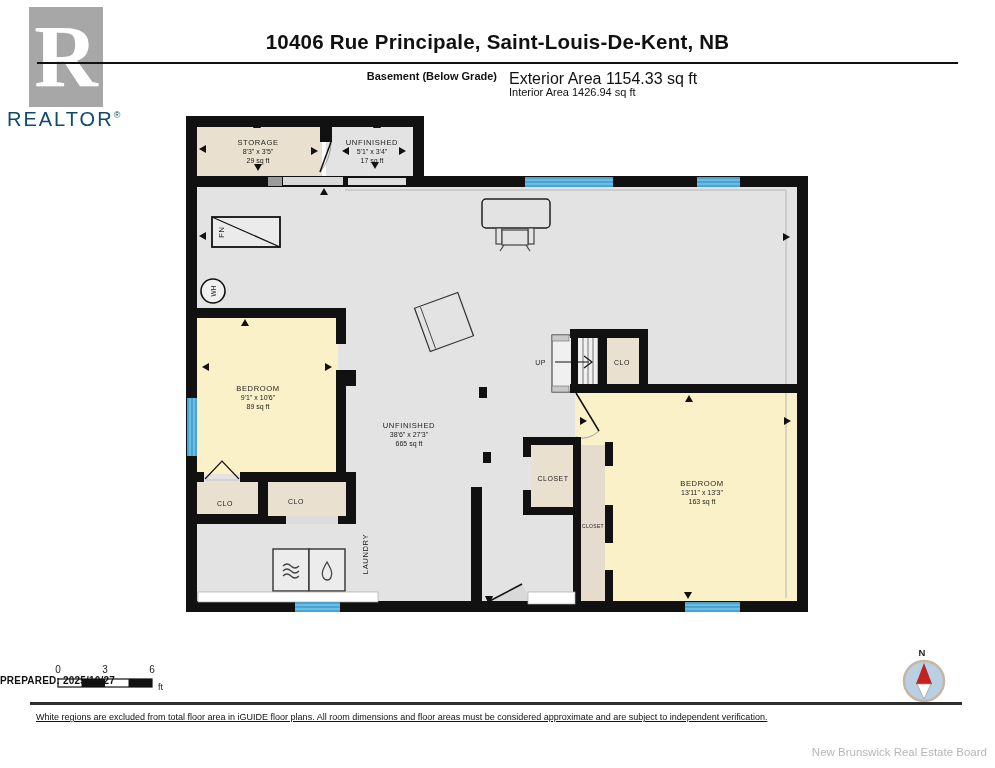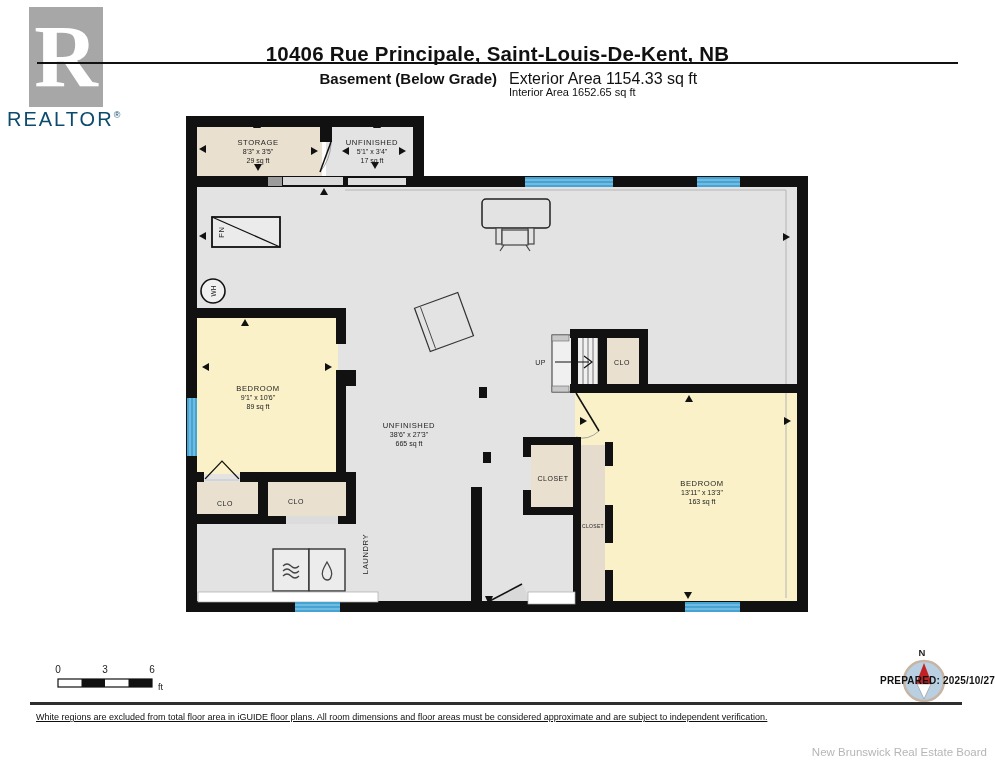--- a/index.html
+++ b/index.html
@@ -6,25 +6,25 @@
   #page{position:relative;width:995px;height:768px;background:#fff;overflow:hidden;
         font-family:"Liberation Sans",sans-serif;color:#111;}
   #plan-svg{position:absolute;left:0;top:0;z-index:1;}
   .abs{position:absolute;z-index:3;}
   #logo-block{position:absolute;left:29px;top:7px;width:74px;height:100px;background:#a7a7a7;z-index:2;
               display:flex;align-items:center;justify-content:center;}
   #logo-block .r{font-family:"Liberation Serif",serif;font-weight:bold;font-size:88px;color:#fff;line-height:96px;}
   #header-line{position:absolute;left:37px;top:62px;width:921px;height:2px;background:#111;z-index:4;}
   #realtor-text{left:7px;top:108px;font-size:20px;color:#0c4a6e;letter-spacing:2px;z-index:2;}
   #realtor-text sup{font-size:9px;}
-  #page-title{left:0;right:0;top:30px;text-align:center;font-size:20.5px;font-weight:bold;letter-spacing:0.2px;margin-top:12px;}
-  #floor-label{left:0;top:70px;width:497px;text-align:right;font-size:15px;font-weight:bold;}
+  #page-title{left:0;right:0;top:30px;text-align:center;font-size:20.5px;font-weight:bold;letter-spacing:0.2px;}
+  #floor-label{left:0;top:70px;width:497px;text-align:right;font-size:11px;font-weight:bold;}
   #ext-area{left:509px;top:70px;font-size:16px;}
   #int-area{left:509px;top:86px;font-size:11px;}
-  #prepared{left:0;right:0;top:675px;text-align:right;font-size:10px;font-weight:600;letter-spacing:0.2px;}
+  #prepared{left:0;right:0;top:675px;text-align:left;font-size:10px;font-weight:600;letter-spacing:0.2px;}
   #disclaimer{left:36px;top:712px;font-size:9px;color:#101010;text-decoration:underline;}
   #board{right:8px;top:746px;font-size:11.5px;color:#b6b6b6;}
   text{font-family:"Liberation Sans",sans-serif;fill:#222;}
   .rname{font-size:7.6px;letter-spacing:0.6px;font-weight:500;}
   .rdim{font-size:7px;}
   .small-lab{font-size:7px;letter-spacing:0.5px;font-weight:500;}
   .tiny-lab{font-size:5px;letter-spacing:0.3px;}
 </style>
 </head>
 <body>
@@ -278,19 +278,19 @@
 
   <div id="logo-block">
     <span class="r">R</span>
   </div>
   <div id="header-line"></div>
   <div id="realtor-text" class="abs"><span>REALTOR</span><sup>®</sup></div>
 
   <div id="page-title" class="abs">10406 Rue Principale, Saint-Louis-De-Kent, NB</div>
   <div id="floor-label" class="abs">Basement (Below Grade)</div>
   <div id="ext-area" class="abs">Exterior Area 1154.33 sq ft</div>
-  <div id="int-area" class="abs">Interior Area 1652.65 sq ft</div>
+  <div id="int-area" class="abs">Interior Area 1426.94 sq ft</div>
 
   <div id="prepared" class="abs">PREPARED: 2025/10/27</div>
   <div id="disclaimer" class="abs">White regions are excluded from total floor area in iGUIDE floor plans. All room dimensions and floor areas must be considered approximate and are subject to independent verification.</div>
   <div id="board" class="abs">New Brunswick Real Estate Board</div>
 
 </div>
 
 </body></html>

